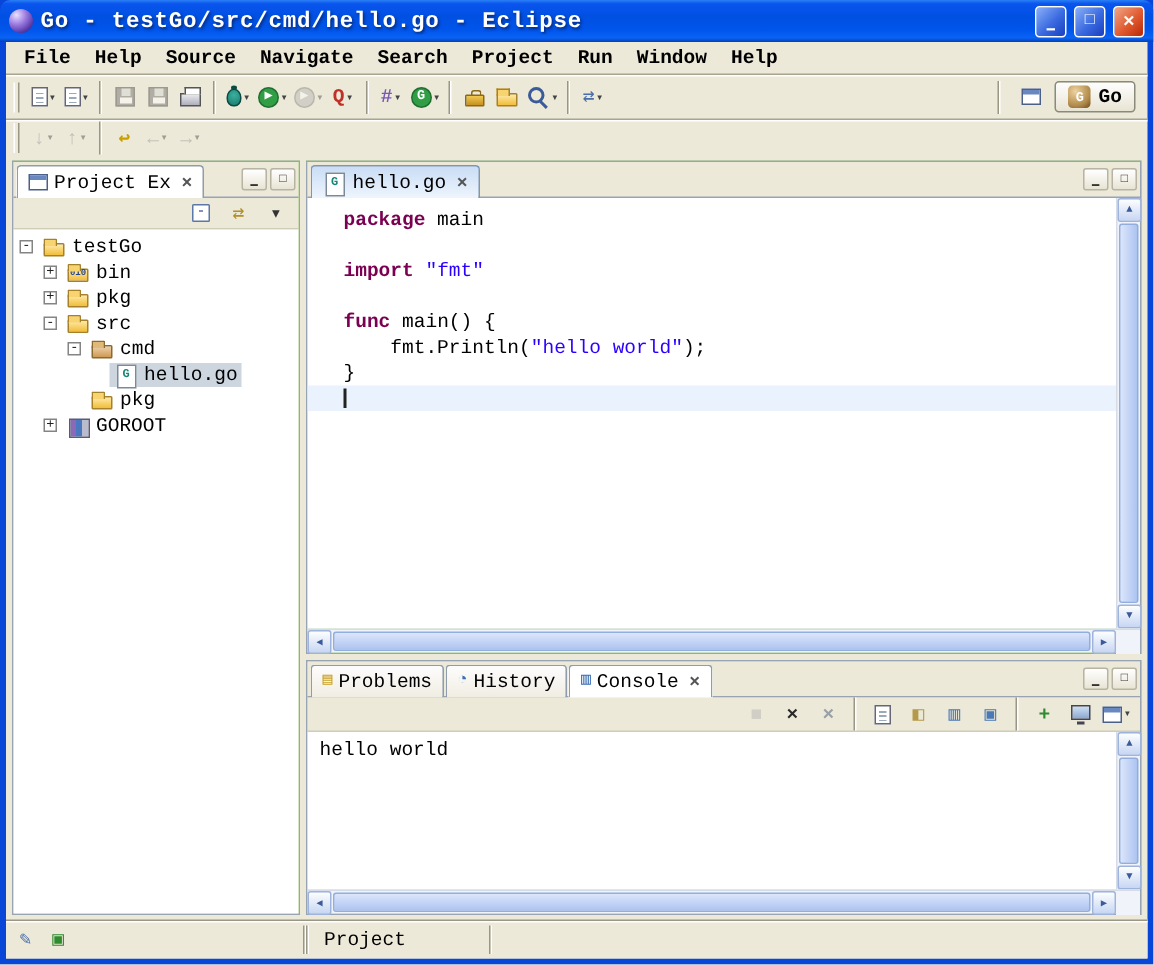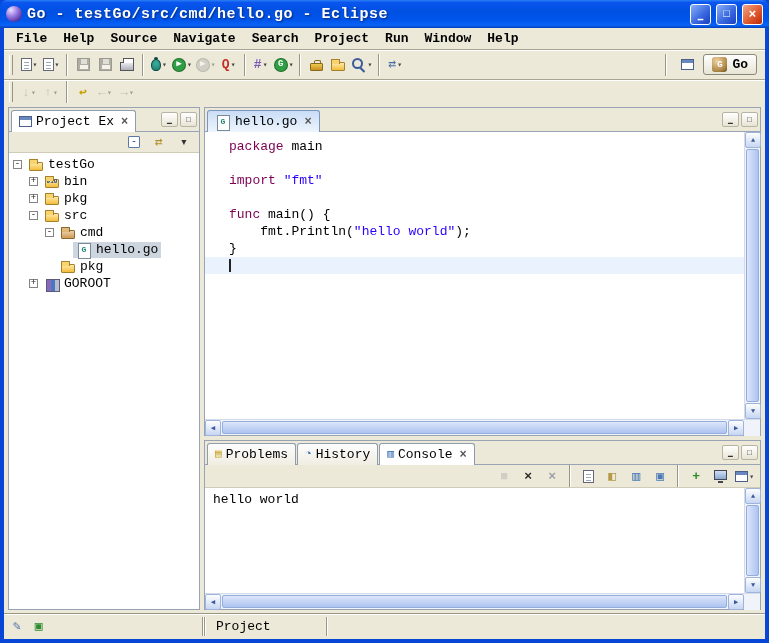--- a/index.html
+++ b/index.html
@@ -143,21 +143,21 @@
   .css-monitor { width:13px; height:10px; border:1px solid #445; position:relative; margin-top:-2px;
       background:linear-gradient(#cfe0f5,#8aa8d0); }
   .css-monitor::after { content:""; position:absolute; left:3px; bottom:-4px; width:5px; height:2px; background:#445; }
 
   
   .view-body { flex:1; min-height:0; display:flex; background:#fff; }
   .code-area { flex:1; min-width:0; padding-top:6px; font-size:13px; line-height:17px; overflow:hidden; }
   .code-line { white-space:pre; min-height:17px; padding-left:24px; }
   .code-line.current { background:var(--current-line,#E9F2FD); }
   .caret { display:inline-block; width:2px; height:13px; background:#222; vertical-align:middle; }
-  .tok-kw { color:var(--keyword,#7B0052); font-weight:normal; }
+  .tok-kw { color:var(--keyword,#7B0052); font-weight:bold; }
   .tok-str { color:var(--string-literal,#2A00FF); }
   .tok-p { color:#000; }
 
   
   .vscroll { width:16px; flex:none; display:flex; flex-direction:column; background:#f0f3fa;
              border-left:1px solid #d5dce8; }
   .sb-btn { width:16px; height:16px; flex:none; display:flex; align-items:center; justify-content:center;
             font-size:7px; color:#3a5a9a; background:linear-gradient(180deg,#fdfefe,#c7d6f3);
             border:1px solid #9eb4dd; border-radius:2px; }
   .sb-track { flex:1; position:relative; }

